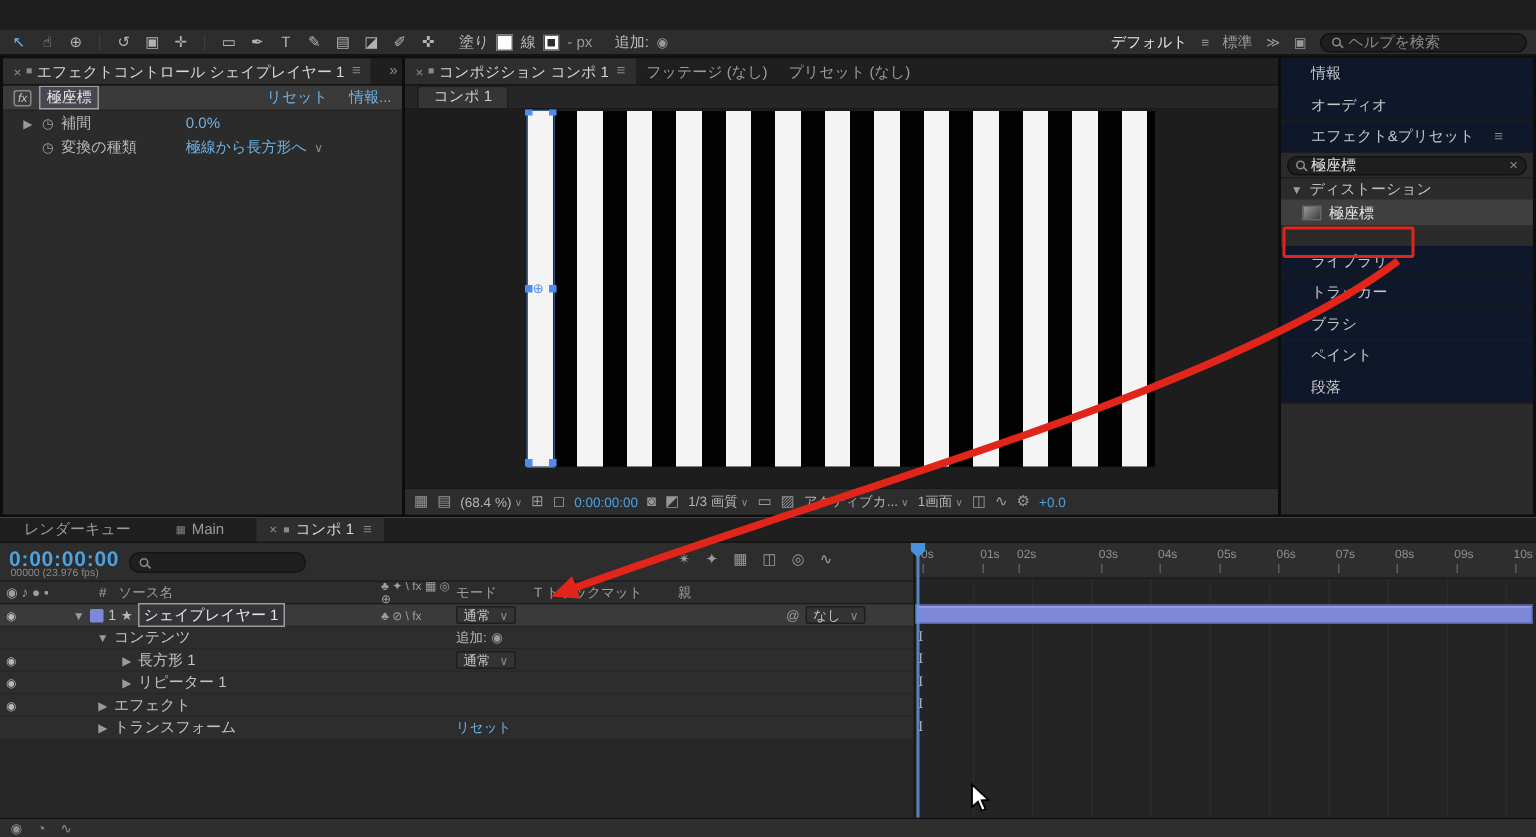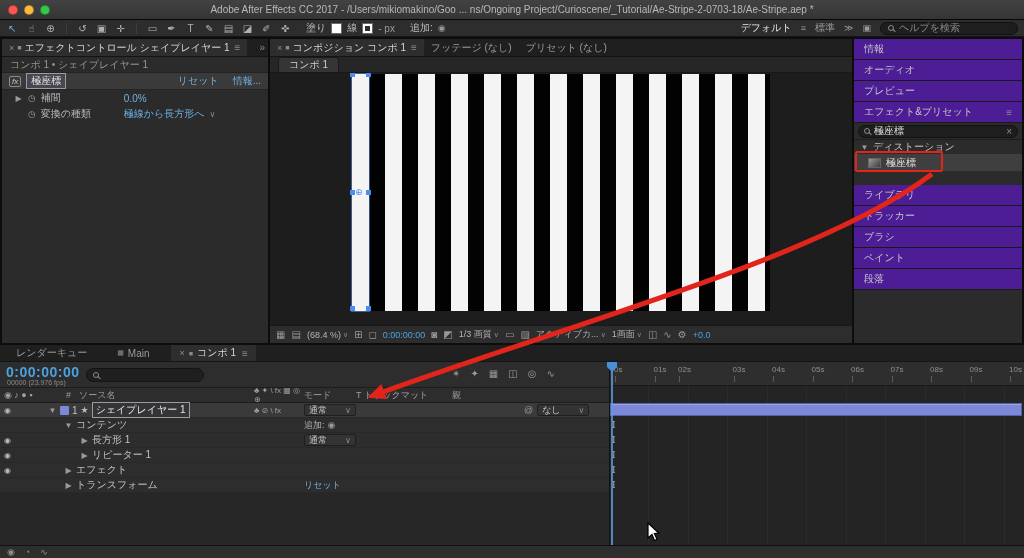--- a/index.html
+++ b/index.html
@@ -74,21 +74,21 @@
   .handle { position:absolute; width:5px; height:5px; background:#4b8df0; }
   .anchor { position:absolute; left:3px; top:114px; width:9px; height:9px; color:#4b8df0; font-size:9px; line-height:9px; }
   .comp-status { position:absolute; bottom:0; left:0; right:0; height:18px; background:#2d2d2d; border-top:1px solid #181818;
     display:flex; align-items:center; gap:6px; padding:0 6px; font-size:9px; color:#b5b5b5; overflow:hidden; white-space:nowrap; }
   .cs-icon { color:#979797; font-size:10px; }
   .cs-item { display:flex; align-items:center; gap:2px; }
   .cs-item .caret { font-size:7px; color:#8a8a8a; }
   .accent { color:#4aa2e0; }
 
   
-  .rp-bar { height:21px; background:#4c1d95; border-bottom:1px solid #1a1a1a; display:flex; align-items:center; padding:0 10px; color:#c6c6c6; }
+  .rp-bar { height:21px; background:#0f172a; border-bottom:1px solid #1a1a1a; display:flex; align-items:center; padding:0 20px; color:#c6c6c6; }
   .rp-menu { margin-left:auto; color:#8a8a8a; }
   .rp-search { height:17px; display:flex; align-items:center; padding:0 4px; border-bottom:1px solid #1e1e1e; }
   .rp-search-box { flex:1; height:13px; background:#1e1e1e; border:1px solid #121212; border-radius:7px; display:flex; align-items:center; gap:4px; padding:0 5px; color:#e0e0e0; }
   .rp-clear { margin-left:auto; color:#8a8a8a; }
   .rp-cat { height:14px; display:flex; align-items:center; gap:4px; padding-left:6px; color:#c0c0c0; }
   .rp-item { height:17px; display:flex; align-items:center; gap:5px; padding-left:14px; background:#3f3f3f; color:#e4e4e4; }
   .fx-thumb { width:13px; height:10px; background:linear-gradient(135deg,#9a9a9a,#3d3d3d); border:1px solid #666; flex:none; }
   .rp-fill { height:14px; }
 
   
@@ -110,21 +110,21 @@
   .c-mode { width:52px; flex:none; display:flex; align-items:center; }
   .c-trkmat { width:96px; flex:none; }
   .c-parent { flex:1; display:flex; align-items:center; padding-left:72px; }
   .tl-rows { flex:none; }
   .tl-row { height:15px; display:flex; align-items:center; font-size:10px; color:#c2c2c2; border-bottom:1px solid #282828; background:#2d2d2d; }
   .tl-row.selected { background:#3a3a3a; }
   .eye { color:#b9b9b9; font-size:8px; }
   .lswatch { width:9px; height:9px; border-radius:1px; flex:none; }
   .licon { color:#b9b9b9; font-size:9px; }
   .lname.boxed { border:1px solid #9c9c9c; background:#343438; color:#e6e6e6; padding:0 3px; }
-  .dd { display:flex; align-items:center; gap:18px; height:12px; padding:0 4px; background:#333; border:1px solid #1e1e1e; border-radius:2px; font-size:9px; color:#c6c6c6; }
+  .dd { display:flex; align-items:center; gap:6px; height:12px; padding:0 4px; background:#333; border:1px solid #1e1e1e; border-radius:2px; font-size:9px; color:#c6c6c6; }
   .add-label { color:#b5b5b5; font-size:9px; }
   .add-icon { color:#9a9a9a; font-size:9px; margin-left:3px; }
   .reset-link { color:#6fb1e2; font-size:9px; }
   .whip { color:#9a9a9a; font-size:9px; margin-right:4px; }
   .tl-filler { flex:1; background:#272727; }
 
   .tl-right { position:absolute; top:17px; left:610px; right:0; bottom:0; background:#242424; }
   .ruler { position:absolute; top:0; left:0; right:0; height:24px; background:#2e2e2e; border-bottom:1px solid #181818; }
   .rtick { position:absolute; top:3px; color:#8f8f8f; font-size:8px; }
   .rtick::after { content:""; display:block; width:1px; height:6px; background:#5c5c5c; margin-top:2px; margin-left:1px; }
@@ -143,28 +143,20 @@
   
   .red-box { position:absolute; left:855px; top:151px; width:88px; height:21px; border:2px solid #e1251b; border-radius:2px; z-index:60; pointer-events:none; }
   .annot-arrow { position:absolute; left:0; top:0; z-index:55; pointer-events:none; }
   .cursor { position:absolute; left:646px; top:522px; z-index:70; pointer-events:none; }
 </style>
 </head>
 <body>
 
 <div class="screen">
 
-  <div class="titlebar">
-    <div class="traffic">
-        <span class="tl-dot" style="background: rgb(252, 87, 83);"></span>
-        <span class="tl-dot" style="background: rgb(253, 188, 64);"></span>
-        <span class="tl-dot" style="background: rgb(52, 199, 72);"></span>
-      </div>
-    <div class="win-title">Adobe After Effects CC 2017 - /Users/mikiomakino/Goo ... ns/Ongoing Project/Curioscene/_Tutorial/Ae-Stripe-2-0703-18/Ae-Stripe.aep *</div>
-  </div>
 
   <div class="toolbar">
     <div class="tools">
         <span class="tool active">↖</span>
         <span class="tool">☝</span>
         <span class="tool">⊕</span>
         <span class="tb-sep"></span>
         <span class="tool">↺</span>
         <span class="tool">▣</span>
         <span class="tool">✛</span>
@@ -205,21 +197,20 @@
     <div class="panel panel-ec">
       <div class="ptabs">
         <div class="ptab active">
           <span class="tab-x">×</span>
           <span class="tab-sq">■</span>
           <span class="tab-label">エフェクトコントロール シェイプレイヤー 1</span>
           <span class="tab-menu">≡</span>
         </div>
         <span class="ptab-overflow">»</span>
       </div>
-      <div class="ec-breadcrumb">コンポ 1 • シェイプレイヤー 1</div>
       <div class="ec-effect-row">
         <span class="fx-badge">fx</span>
         <span class="ec-effect-name">極座標</span>
         <span class="ec-links">
           <span class="link">リセット</span>
           <span class="link">情報...</span>
         </span>
       </div>
       <div>
           <div class="ec-param">
@@ -303,21 +294,20 @@
           <span class="cs-item accent">
             <span>+0.0</span>
           </span>
         </div>
     </div>
 
     <div class="panel panel-right">
       <div>
           <div class="rp-bar">情報</div>
           <div class="rp-bar">オーディオ</div>
-          <div class="rp-bar">プレビュー</div>
         </div>
       <div class="rp-bar">
         <span>エフェクト&amp;プリセット</span>
         <span class="rp-menu">≡</span>
       </div>
       <div class="rp-search">
         <span class="rp-search-box">
           <span class="mag"></span>
           <span>極座標</span>
           <span class="rp-clear">×</span>

